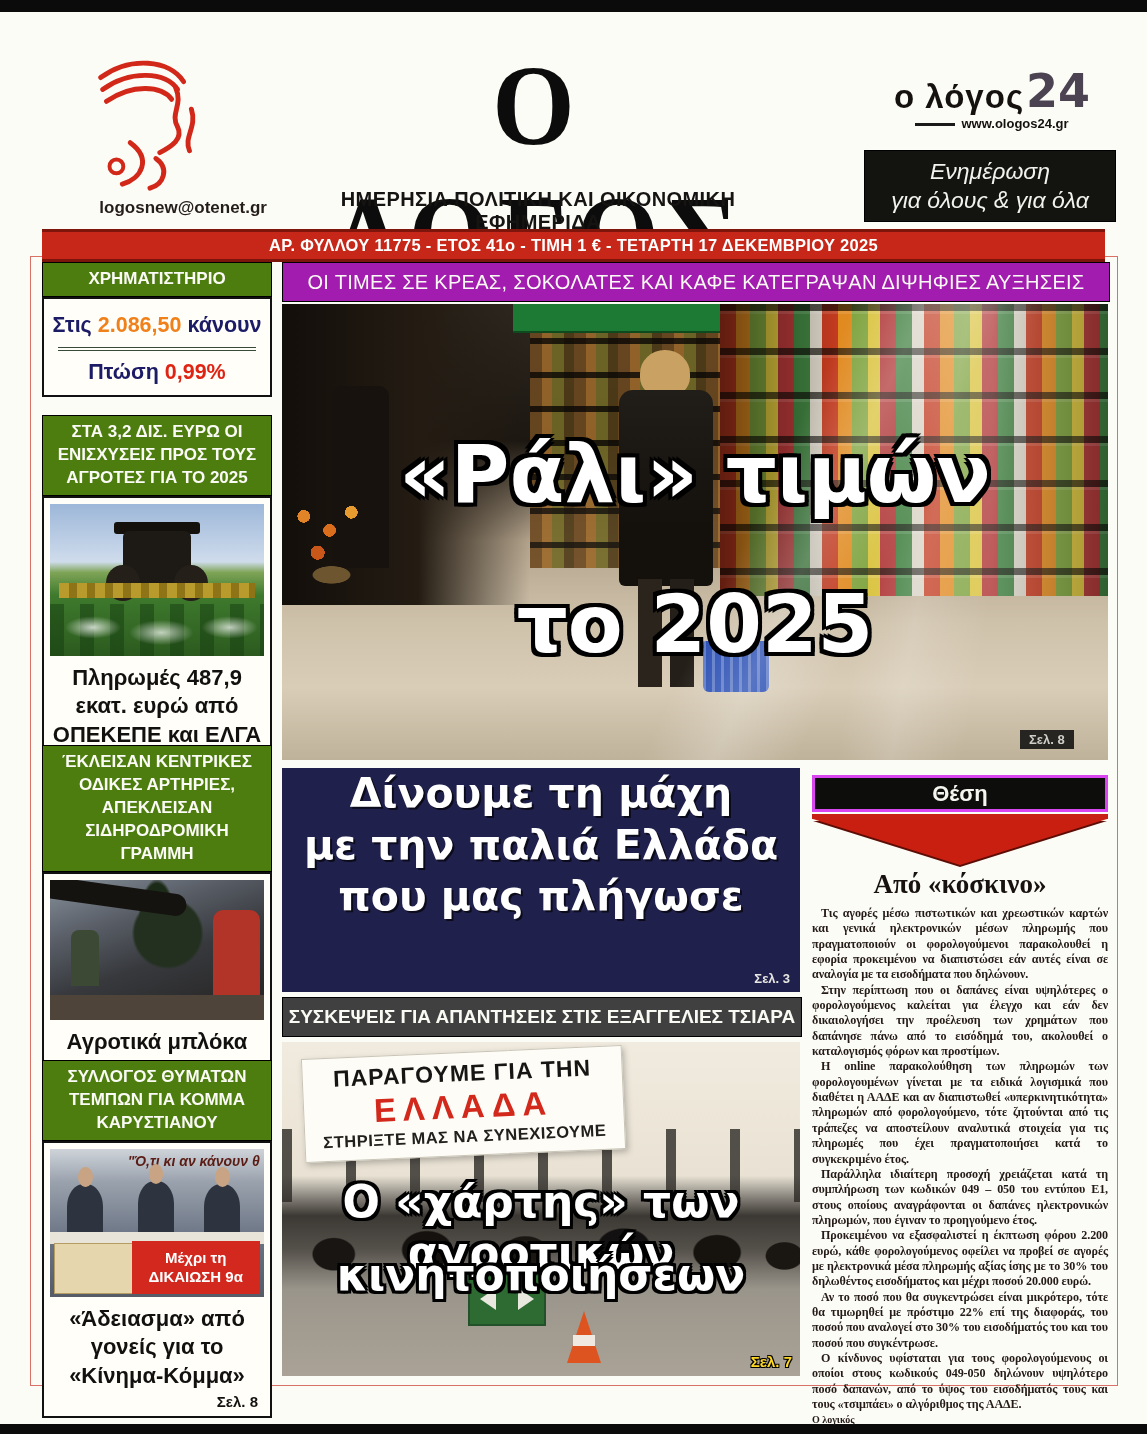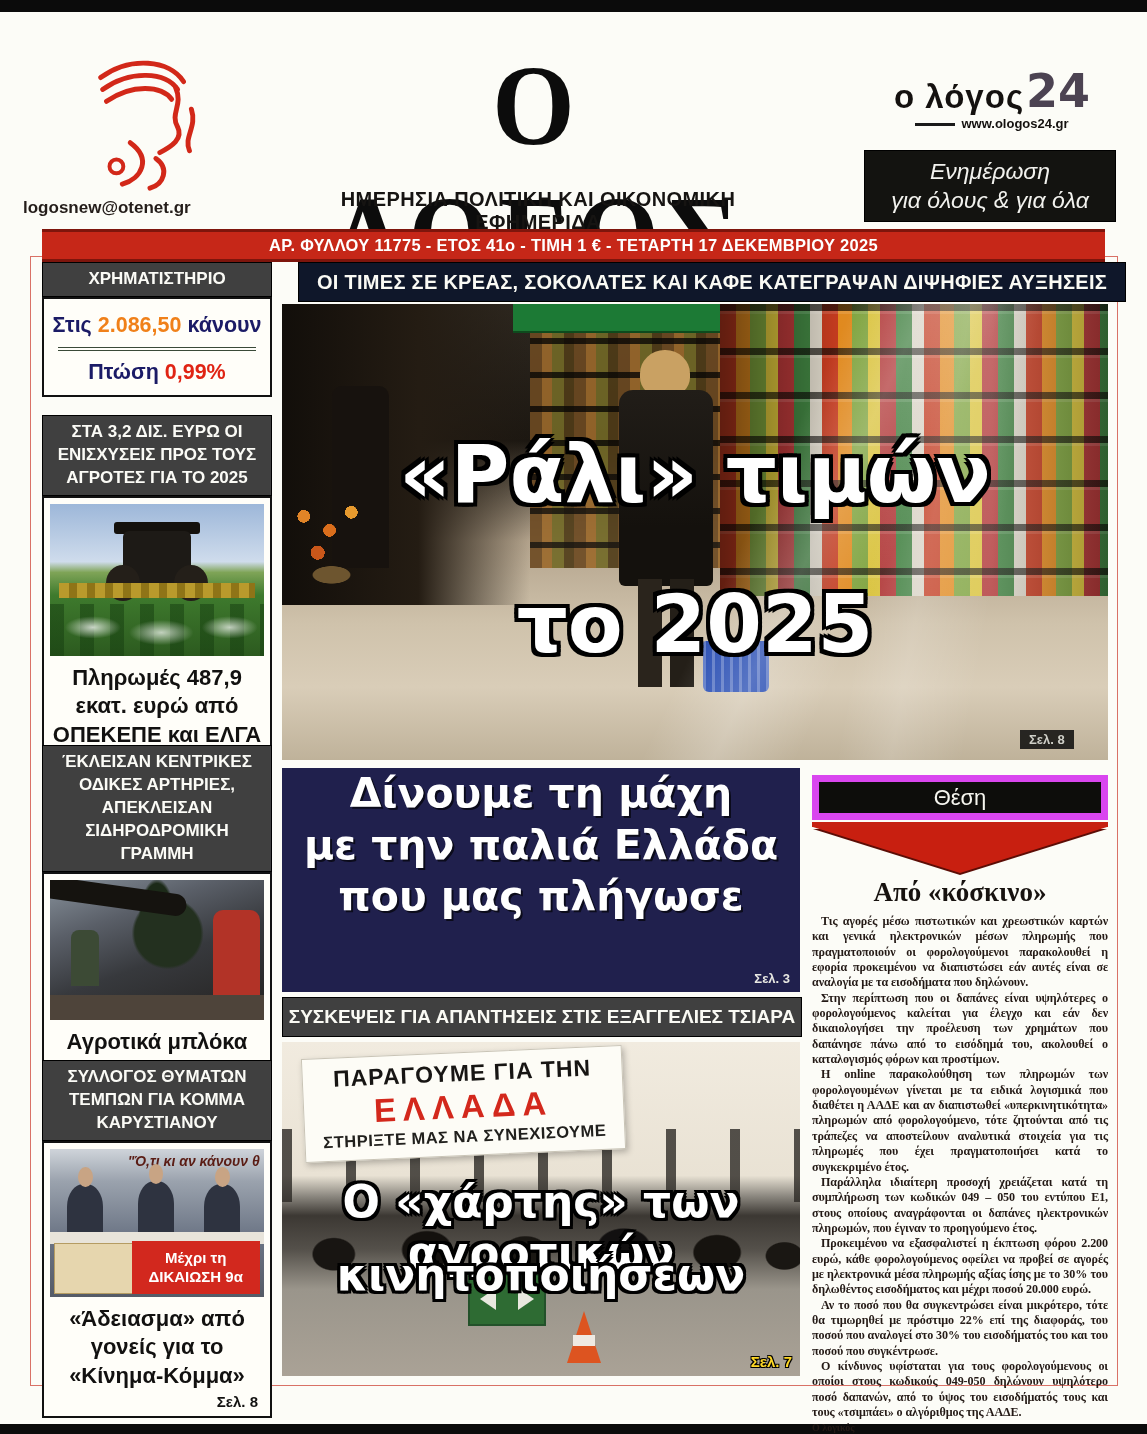--- a/index.html
+++ b/index.html
@@ -6,21 +6,21 @@
   .page{position:relative;width:1147px;height:1434px;background:#fcfcf7;overflow:hidden;
         font-family:"Liberation Sans",sans-serif;}
   .edge{position:absolute;left:0;width:1147px;background:#0b0b0b;}
   .edge.top{top:0;height:12px;}
   .edge.bottom{top:1424px;height:10px;}
   .red-frame{position:absolute;left:30px;top:256px;width:1086px;height:1128px;
              border:1px solid rgba(198,39,24,.65);pointer-events:none;}
 
   
   .logo-figure{position:absolute;left:72px;top:48px;width:150px;height:148px;}
-  .email{position:absolute;left:23px;top:198px;width:215px;text-align:left;
+  .email{position:absolute;left:52px;top:198px;width:215px;text-align:right;
          font-weight:bold;font-size:17px;color:#241d1a;}
   .mast-title{position:absolute;left:278px;top:40px;width:520px;text-align:center;
       font-family:"Liberation Serif",serif;font-weight:bold;font-size:106px;
       letter-spacing:9px;color:#0c0c0c;transform:scaleY(1.08);transform-origin:top;}
   .mast-sub{position:absolute;left:278px;top:188px;width:520px;text-align:center;
       font-weight:bold;font-size:20px;color:#161412;letter-spacing:.4px;}
   .weblogo{position:absolute;left:872px;top:78px;width:240px;text-align:center;color:#14110f;}
   .weblogo .wl-name{font-weight:bold;font-size:33px;letter-spacing:1px;display:inline-block;}
   .weblogo .wl-24{font-weight:bold;font-size:46px;color:#4c4352;display:inline-block;
       vertical-align:top;margin-top:-14px;margin-left:2px;font-family:"DejaVu Sans",sans-serif;}
@@ -30,21 +30,21 @@
   .tagline{position:absolute;left:864px;top:150px;width:250px;height:70px;background:#131310;
       color:#f2f2ee;display:flex;flex-direction:column;justify-content:center;align-items:center;
       font-style:italic;font-size:23px;line-height:1.25;border:1px solid #000;}
   .issue-bar{position:absolute;left:42px;top:229px;width:1063px;height:27px;background:#c62718;
       border-top:3px solid #7e150c;border-bottom:3px solid #7e150c;color:#ffffff;
       font-weight:bold;font-size:16.5px;display:flex;align-items:center;justify-content:center;
       letter-spacing:.3px;}
 
   
   .side{position:absolute;left:42px;width:230px;}
-  .kicker-box{background:#404040;color:#fbfbf6;font-weight:bold;text-align:center;
+  .kicker-box{background:#4d7c0f;color:#fbfbf6;font-weight:bold;text-align:center;
       font-size:17px;line-height:1.35;padding:5px 6px;border:1px solid #000;}
   .side-body{border:2px solid #111;background:#fffef9;padding:6px;}
   .side-art{width:100%;position:relative;overflow:hidden;}
   .side-head{font-weight:bold;font-size:22px;line-height:1.3;text-align:center;
       color:#121110;margin-top:8px;}
   .side-page{font-weight:bold;font-size:15px;text-align:right;color:#121110;padding:2px 6px 0 0;}
 
   .stock{top:262px;}
   .stock .side-body{padding:14px 4px 10px 4px;}
   .stock-line{font-weight:bold;font-size:21.5px;text-align:center;color:#1b1b66;}
@@ -91,23 +91,23 @@
   .art-tempi .tp-person::before{content:"";position:absolute;left:30%;top:-34%;width:40%;height:40%;
       border-radius:50%;background:#c8a484;}
   .art-tempi .tp-table{position:absolute;left:0;top:56%;width:100%;height:8%;background:#e8e4da;}
   .art-tempi .tp-poster{position:absolute;left:2%;bottom:2%;width:36%;height:33%;background:#e6d6ae;
       border:1px solid #b59c62;}
   .art-tempi .tp-banner{position:absolute;right:2%;bottom:2%;width:58%;height:33%;background:#d2281e;
       color:#fff;font-weight:bold;font-size:15px;line-height:1.3;display:flex;align-items:center;
       justify-content:center;text-align:center;padding:2px;}
 
   
-  .main-kicker{position:absolute;left:282px;top:262px;width:826px;height:38px;background:#0f172a;
-      color:#fafaf4;font-weight:bold;font-size:20px;display:flex;align-items:center;
-      justify-content:center;border:1px solid #000;letter-spacing:.3px;margin-left:16px;}
+  .main-kicker{position:absolute;left:282px;top:262px;width:826px;height:38px;background:#a21caf;
+      color:#fafaf4;font-weight:normal;font-size:20px;display:flex;align-items:center;
+      justify-content:center;border:1px solid #000;letter-spacing:.3px;}
 
   .photo-lead{position:absolute;left:282px;top:304px;width:826px;height:456px;overflow:hidden;
       background:linear-gradient(180deg,#2e2820 0%,#1c1711 30%,#b3a38c 52%,#cfc2ab 70%,#d9cdb8 84%,#bfb29a 100%);}
   .pl-shelves{position:absolute;right:0;top:0;width:47%;height:64%;
       background:
       repeating-linear-gradient(180deg,rgba(10,8,5,.65) 0 7px,rgba(255,255,255,.12) 7px 10px,transparent 10px 44px),
       repeating-linear-gradient(90deg,#c23a1f 0 16px,#e0891e 16px 30px,#7da23c 30px 46px,#d9c23a 46px 58px,#b03636 58px 74px,#3f7f3f 74px 90px,#d8d2c4 90px 102px);}
   .pl-shelves::after{content:"";position:absolute;inset:0;
       background:linear-gradient(90deg,rgba(0,0,0,.5),transparent 30%,rgba(255,255,255,.18) 70%,rgba(0,0,0,.25));}
   .pl-midshelf{position:absolute;left:30%;top:0;width:26%;height:58%;
@@ -191,22 +191,22 @@
       font-family:"DejaVu Sans",sans-serif;font-weight:bold;font-size:44px;
       text-shadow:-3px -3px 0 #000,3px -3px 0 #000,-3px 3px 0 #000,3px 3px 0 #000,
                   -3px 0 0 #000,3px 0 0 #000,0 -3px 0 #000,0 3px 0 #000;}
   .p2-l1{top:40%;}
   .p2-l2{top:62%;}
   .p2-page{position:absolute;right:8px;bottom:6px;color:#ffd825;font-weight:bold;font-size:15px;
       text-shadow:1px 1px 0 #000,-1px 1px 0 #000,1px -1px 0 #000,-1px -1px 0 #000;}
 
   
   .op{position:absolute;left:812px;top:775px;width:296px;}
-  .op-bar{background:#0d0d0b;color:#f5f5ef;text-align:center;font-size:22px;font-weight:normal;
-      font-family:"Liberation Sans",sans-serif;height:31px;line-height:31px;border:7px solid #d946ef;}
+  .op-bar{background:#0d0d0b;color:#f5f5ef;text-align:center;font-size:22px;font-weight:bold;
+      font-family:"Liberation Sans",sans-serif;height:31px;line-height:31px;border:3px solid #d946ef;}
   .op-redline{height:5px;background:#c62112;margin-top:2px;}
   .op-tri{width:0;height:0;margin:0 auto;
       border-left:147px solid transparent;border-right:147px solid transparent;
       border-top:46px solid #c81f10;filter:drop-shadow(0 2px 0 #5c0d06);}
   .op-title{text-align:center;font-family:"Liberation Serif",serif;font-weight:bold;
       font-size:27px;color:#17120f;margin:4px 0 6px 0;}
   .op-body{font-family:"Liberation Serif",serif;font-weight:bold;font-size:12.1px;
       line-height:1.27;color:#241a16;text-align:justify;letter-spacing:-0.1px;}
   .op-body p{margin:0;text-indent:9px;}
   .op-sig{text-align:left;font-family:"Liberation Serif",serif;font-weight:bold;

